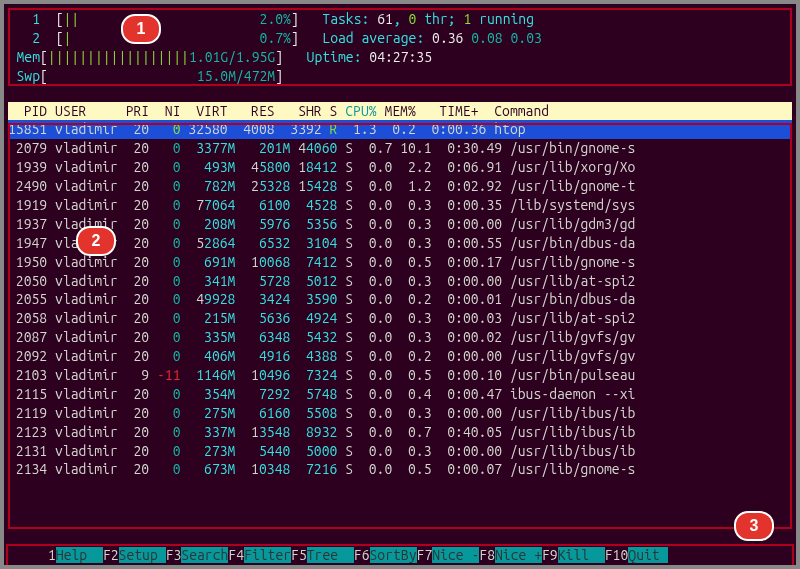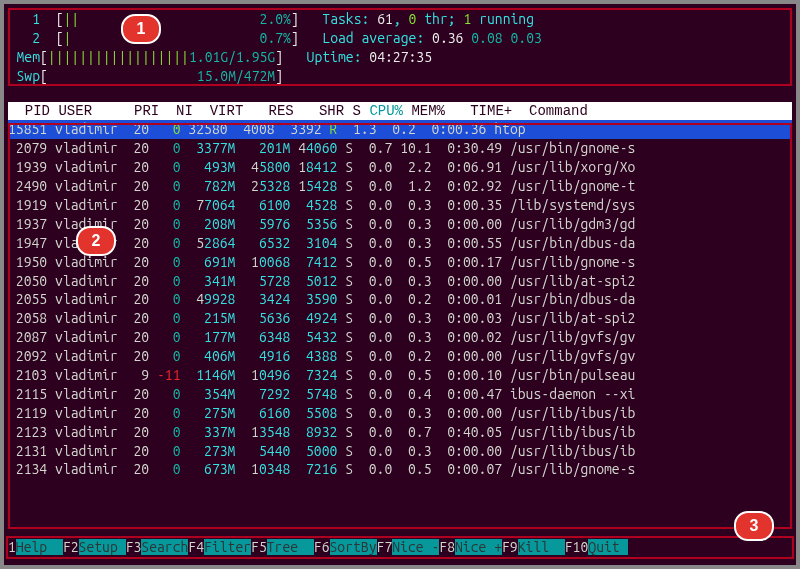--- a/index.html
+++ b/index.html
@@ -18,35 +18,36 @@
     box-sizing: border-box;
   }
   .terminal {
     padding: 6px 4px 0 4px;
   }
   .cyan  { color: #34e2e2; }
   .green { color: #8ae234; }
   .white { color: #eeeeec; }
   .grey  { color: #14b8a6; }
   .red   { color: #ef2929; }
-  .head  { background: #ffffff; color: #2c001e; font-family: Liberation Mono, monospace; }
+  .head  { background: #fef9c3; color: #2c001e; }
   .head .c-cyan { color: #06989a; }
   .sel   { background: #1d4ed8; color: #d3d7cf; }
   .sel .g { color: #8ae234; }
   .fk    { color: #d3d7cf; }
   .fv    { background: #06989a; color: #2e3436; }
 
   .row { white-space: pre; }
   .meter-row { display:flex; white-space: pre; }
 
   .footer {
     position: absolute;
-    left: 4px; right: 4px; bottom: 8px;
+    left: 4px; right: 4px; bottom: 0;
     white-space: pre;
     outline: 2px solid #b00020;
+    padding-left: 40px;
   }
 
   
   .badge {
     position: absolute;
     width: 36px; height: 26px;
     background: #e2342c;
     border: 2px solid #fff;
     border-radius: 14px;
     color: #fff;
@@ -103,21 +104,21 @@
       <div class="row"><span> 2079</span> <span>vladimir </span><span> 20</span> <span class="grey">  0</span> <span> </span><span class="cyan">3377M</span> <span>  </span><span class="cyan">201M</span> <span>4</span><span class="cyan">4060</span> <span class="">S</span> <span> 0.7</span> <span>10.1</span> <span> 0:30.49</span> <span>/usr/bin/gnome-s</span></div>
       <div class="row"><span> 1939</span> <span>vladimir </span><span> 20</span> <span class="grey">  0</span> <span>  </span><span class="cyan">493M</span> <span> 4</span><span class="cyan">5800</span> <span>1</span><span class="cyan">8412</span> <span class="">S</span> <span> 0.0</span> <span> 2.2</span> <span> 0:06.91</span> <span>/usr/lib/xorg/Xo</span></div>
       <div class="row"><span> 2490</span> <span>vladimir </span><span> 20</span> <span class="grey">  0</span> <span>  </span><span class="cyan">782M</span> <span> 2</span><span class="cyan">5328</span> <span>1</span><span class="cyan">5428</span> <span class="">S</span> <span> 0.0</span> <span> 1.2</span> <span> 0:02.92</span> <span>/usr/lib/gnome-t</span></div>
       <div class="row"><span> 1919</span> <span>vladimir </span><span> 20</span> <span class="grey">  0</span> <span> 7</span><span class="cyan">7064</span> <span>  </span><span class="cyan">6100</span> <span> </span><span class="cyan">4528</span> <span class="">S</span> <span> 0.0</span> <span> 0.3</span> <span> 0:00.35</span> <span>/lib/systemd/sys</span></div>
       <div class="row"><span> 1937</span> <span>vladimir </span><span> 20</span> <span class="grey">  0</span> <span>  </span><span class="cyan">208M</span> <span>  </span><span class="cyan">5976</span> <span> </span><span class="cyan">5356</span> <span class="">S</span> <span> 0.0</span> <span> 0.3</span> <span> 0:00.00</span> <span>/usr/lib/gdm3/gd</span></div>
       <div class="row"><span> 1947</span> <span>vladimir </span><span> 20</span> <span class="grey">  0</span> <span> 5</span><span class="cyan">2864</span> <span>  </span><span class="cyan">6532</span> <span> </span><span class="cyan">3104</span> <span class="">S</span> <span> 0.0</span> <span> 0.3</span> <span> 0:00.55</span> <span>/usr/bin/dbus-da</span></div>
       <div class="row"><span> 1950</span> <span>vladimir </span><span> 20</span> <span class="grey">  0</span> <span>  </span><span class="cyan">691M</span> <span> 1</span><span class="cyan">0068</span> <span> </span><span class="cyan">7412</span> <span class="">S</span> <span> 0.0</span> <span> 0.5</span> <span> 0:00.17</span> <span>/usr/lib/gnome-s</span></div>
       <div class="row"><span> 2050</span> <span>vladimir </span><span> 20</span> <span class="grey">  0</span> <span>  </span><span class="cyan">341M</span> <span>  </span><span class="cyan">5728</span> <span> </span><span class="cyan">5012</span> <span class="">S</span> <span> 0.0</span> <span> 0.3</span> <span> 0:00.00</span> <span>/usr/lib/at-spi2</span></div>
       <div class="row"><span> 2055</span> <span>vladimir </span><span> 20</span> <span class="grey">  0</span> <span> 4</span><span class="cyan">9928</span> <span>  </span><span class="cyan">3424</span> <span> </span><span class="cyan">3590</span> <span class="">S</span> <span> 0.0</span> <span> 0.2</span> <span> 0:00.01</span> <span>/usr/bin/dbus-da</span></div>
       <div class="row"><span> 2058</span> <span>vladimir </span><span> 20</span> <span class="grey">  0</span> <span>  </span><span class="cyan">215M</span> <span>  </span><span class="cyan">5636</span> <span> </span><span class="cyan">4924</span> <span class="">S</span> <span> 0.0</span> <span> 0.3</span> <span> 0:00.03</span> <span>/usr/lib/at-spi2</span></div>
-      <div class="row"><span> 2087</span> <span>vladimir </span><span> 20</span> <span class="grey">  0</span> <span>  </span><span class="cyan">177M</span> <span>  </span><span class="cyan">6348</span> <span> </span><span class="cyan">5432</span> <span class="">S</span> <span> 0.0</span> <span> 0.3</span> <span> 0:00.02</span> <span>/usr/lib/gvfs/gv</span></div>
+      <div class="row"><span> 2087</span> <span>vladimir </span><span> 20</span> <span class="grey">  0</span> <span>  </span><span class="cyan">335M</span> <span>  </span><span class="cyan">6348</span> <span> </span><span class="cyan">5432</span> <span class="">S</span> <span> 0.0</span> <span> 0.3</span> <span> 0:00.02</span> <span>/usr/lib/gvfs/gv</span></div>
       <div class="row"><span> 2092</span> <span>vladimir </span><span> 20</span> <span class="grey">  0</span> <span>  </span><span class="cyan">406M</span> <span>  </span><span class="cyan">4916</span> <span> </span><span class="cyan">4388</span> <span class="">S</span> <span> 0.0</span> <span> 0.2</span> <span> 0:00.00</span> <span>/usr/lib/gvfs/gv</span></div>
       <div class="row"><span> 2103</span> <span>vladimir </span><span>  9</span> <span class="red">-11</span> <span> </span><span class="cyan">1146M</span> <span> 1</span><span class="cyan">0496</span> <span> </span><span class="cyan">7324</span> <span class="">S</span> <span> 0.0</span> <span> 0.5</span> <span> 0:00.10</span> <span>/usr/bin/pulseau</span></div>
       <div class="row"><span> 2115</span> <span>vladimir </span><span> 20</span> <span class="grey">  0</span> <span>  </span><span class="cyan">354M</span> <span>  </span><span class="cyan">7292</span> <span> </span><span class="cyan">5748</span> <span class="">S</span> <span> 0.0</span> <span> 0.4</span> <span> 0:00.47</span> <span>ibus-daemon --xi</span></div>
       <div class="row"><span> 2119</span> <span>vladimir </span><span> 20</span> <span class="grey">  0</span> <span>  </span><span class="cyan">275M</span> <span>  </span><span class="cyan">6160</span> <span> </span><span class="cyan">5508</span> <span class="">S</span> <span> 0.0</span> <span> 0.3</span> <span> 0:00.00</span> <span>/usr/lib/ibus/ib</span></div>
       <div class="row"><span> 2123</span> <span>vladimir </span><span> 20</span> <span class="grey">  0</span> <span>  </span><span class="cyan">337M</span> <span> 1</span><span class="cyan">3548</span> <span> </span><span class="cyan">8932</span> <span class="">S</span> <span> 0.0</span> <span> 0.7</span> <span> 0:40.05</span> <span>/usr/lib/ibus/ib</span></div>
       <div class="row"><span> 2131</span> <span>vladimir </span><span> 20</span> <span class="grey">  0</span> <span>  </span><span class="cyan">273M</span> <span>  </span><span class="cyan">5440</span> <span> </span><span class="cyan">5000</span> <span class="">S</span> <span> 0.0</span> <span> 0.3</span> <span> 0:00.00</span> <span>/usr/lib/ibus/ib</span></div>
       <div class="row"><span> 2134</span> <span>vladimir </span><span> 20</span> <span class="grey">  0</span> <span>  </span><span class="cyan">673M</span> <span> 1</span><span class="cyan">0348</span> <span> </span><span class="cyan">7216</span> <span class="">S</span> <span> 0.0</span> <span> 0.5</span> <span> 0:00.07</span> <span>/usr/lib/gnome-s</span></div>
     </div>
 
 </div>

